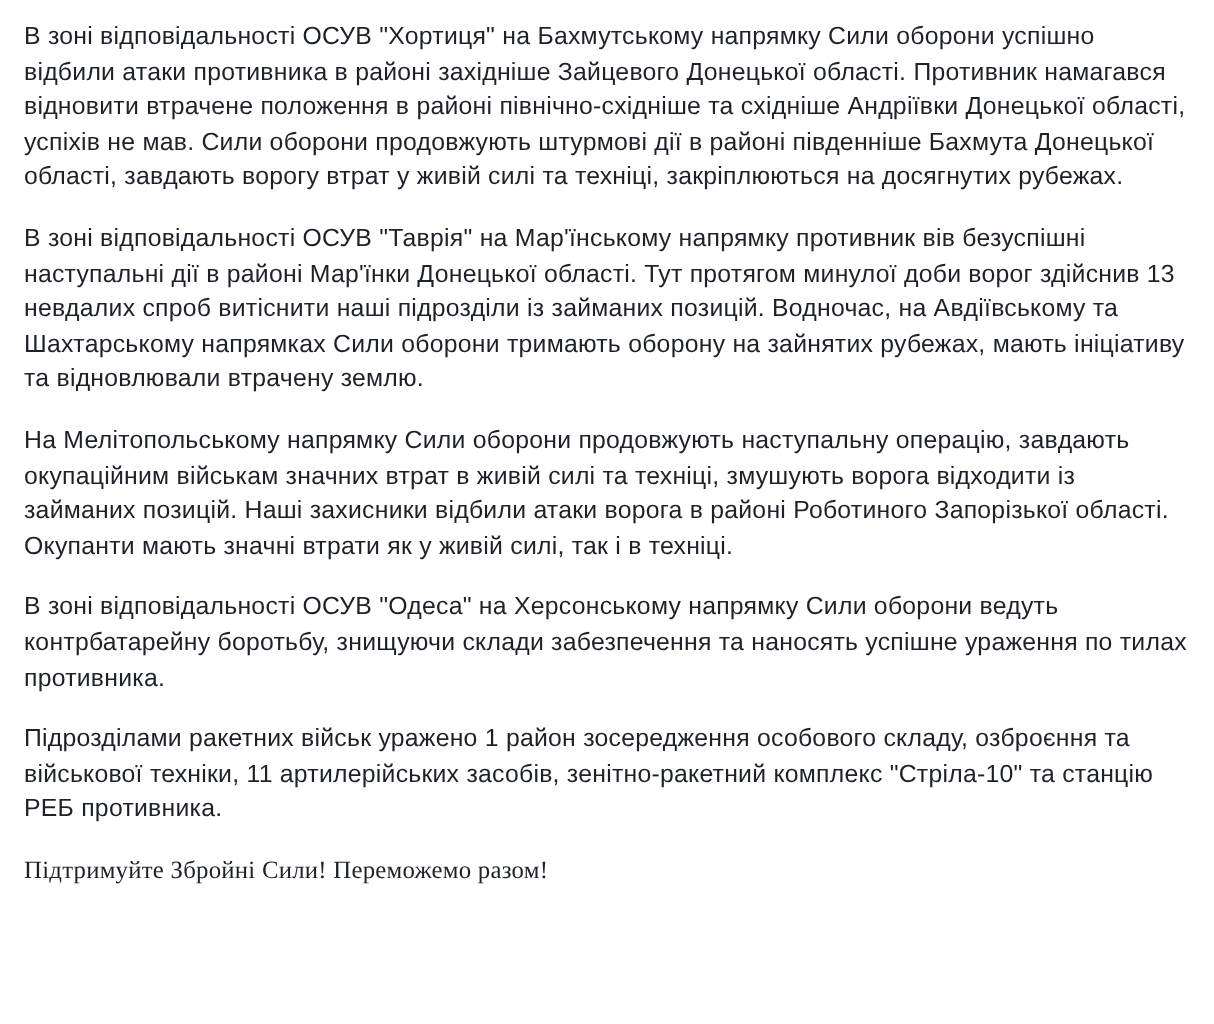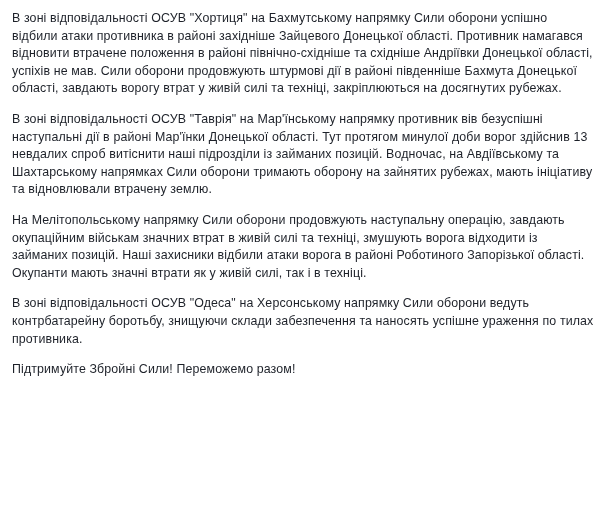--- a/index.html
+++ b/index.html
@@ -25,32 +25,34 @@
     line-height: 17.6px;
     text-align: left;
     color: #1d2129;
     letter-spacing: 0.01em;
   }
   p.para:last-child {
     margin-bottom: 0;
   }
   .tight {
     margin-bottom: 1px;
+    font-family: Liberation Serif, serif;
   }
 </style>
 </head>
 <body>
 
 <div id="doc">
 
   <p class="para">В зоні відповідальності ОСУВ "Хортиця" на Бахмутському напрямку Сили оборони успішно відбили атаки противника в районі західніше Зайцевого Донецької області. Противник намагався відновити втрачене положення в районі північно-східніше та східніше Андріївки Донецької області, успіхів не мав. Сили оборони продовжують штурмові дії в районі південніше Бахмута Донецької області, завдають ворогу втрат у живій силі та техніці, закріплюються на досягнутих рубежах.</p>
 
   <p class="para">В зоні відповідальності ОСУВ "Таврія" на Мар'їнському напрямку противник вів безуспішні наступальні дії в районі Мар'їнки Донецької області. Тут протягом минулої доби ворог здійснив 13 невдалих спроб витіснити наші підрозділи із займаних позицій. Водночас, на Авдіївському та Шахтарському напрямках Сили оборони тримають оборону на зайнятих рубежах, мають ініціативу та відновлювали втрачену землю.</p>
 
   <p class="para">На Мелітопольському напрямку Сили оборони продовжують наступальну операцію, завдають окупаційним військам значних втрат в живій силі та техніці, змушують ворога відходити із займаних позицій. Наші захисники відбили атаки ворога в районі Роботиного Запорізької області. Окупанти мають значні втрати як у живій силі, так і в техніці.</p>
 
   <p class="para">В зоні відповідальності ОСУВ "Одеса" на Херсонському напрямку Сили оборони ведуть контрбатарейну боротьбу, знищуючи склади забезпечення та наносять успішне ураження по тилах противника.</p>
 
 
+  <p class="para">Підрозділами ракетних військ уражено 1 район зосередження особового складу, озброєння та військової техніки, 11 артилерійських засобів, зенітно-ракетний комплекс "Стріла-10" та станцію РЕБ противника.</p>
 
   <p class="para tight">Підтримуйте Збройні Сили! Переможемо разом!</p>
 
 </div>
 
 </body></html>

